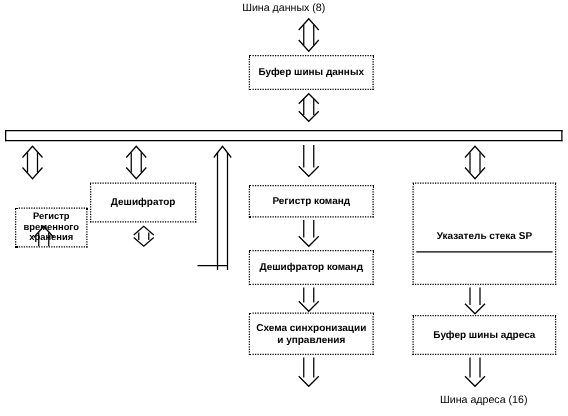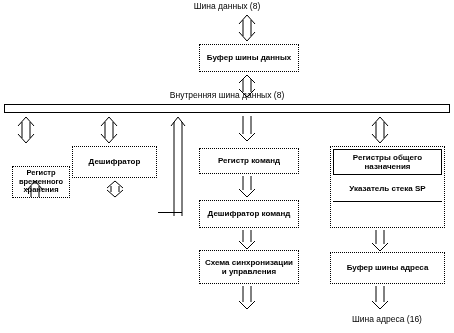--- a/index.html
+++ b/index.html
@@ -88,21 +88,20 @@
 
   <div class="oarrow" style="left:238px;top:74px;">
     <svg width="18" height="24" viewBox="0 0 18 24">
       <polyline points="1,9 9,1 17,9" fill="none" stroke="#000" stroke-width="1"></polyline>
       <line x1="5" y1="5" x2="5" y2="18" stroke="#000" stroke-width="1"></line>
       <line x1="13" y1="5" x2="13" y2="18" stroke="#000" stroke-width="1"></line>
       <polyline points="1,15 9,23 17,15" fill="none" stroke="#000" stroke-width="1"></polyline>
     </svg>
   </div>
 
-  <div class="lbl" style="left:0;top:90px;width:454px;">Внутренняя шина данных (8)</div>
 
   <div class="bus" style="top:104px;"></div>
   <div class="bus" style="top:112px;"></div>
   <div class="vr-line" style="left:4px;top:104px;height:9px;"></div>
   <div class="vr-line" style="left:449px;top:104px;height:9px;"></div>
 
   <div class="oarrow" style="left:17px;top:116px;">
     <svg width="18" height="28" viewBox="0 0 18 28">
       <polyline points="1,10 9,1 17,10" fill="none" stroke="#000" stroke-width="1"></polyline>
       <line x1="5" y1="6" x2="5" y2="22" stroke="#000" stroke-width="1"></line>
@@ -204,23 +203,20 @@
     <svg width="18" height="28" viewBox="0 0 18 28">
       <polyline points="1,10 9,1 17,10" fill="none" stroke="#000" stroke-width="1"></polyline>
       <line x1="5" y1="6" x2="5" y2="22" stroke="#000" stroke-width="1"></line>
       <line x1="13" y1="6" x2="13" y2="22" stroke="#000" stroke-width="1"></line>
       <polyline points="1,18 9,27 17,18" fill="none" stroke="#000" stroke-width="1"></polyline>
     </svg>
   </div>
 
   <div class="group" style="left:330px;top:146px;width:115px;height:82px;"></div>
 
-  <div class="box solid" style="left:333px;top:149px;width:109px;height:26px;border-style:solid;">
-    <span class="txt">Регистры общего назначения</span>
-  </div>
 
   <div class="box" style="left:333px;top:177px;width:109px;height:24px;border:none;">
     <span class="txt">Указатель стека SP</span>
   </div>
   <div class="hr-line" style="left:333px;top:201px;width:109px;"></div>
 
 
   <div class="oarrow" style="left:371px;top:230px;">
     <svg width="18" height="22" viewBox="0 0 18 22">
       <line x1="5" y1="0" x2="5" y2="14" stroke="#000" stroke-width="1"></line>

